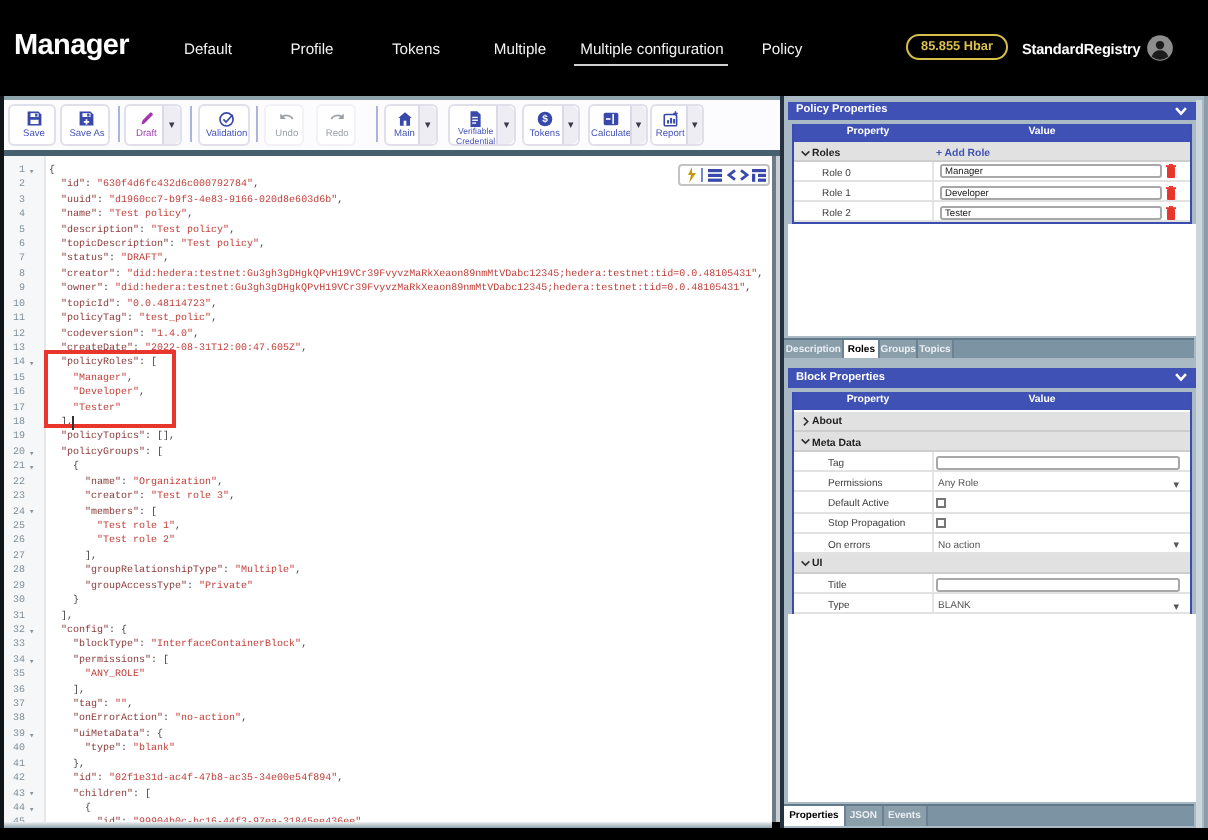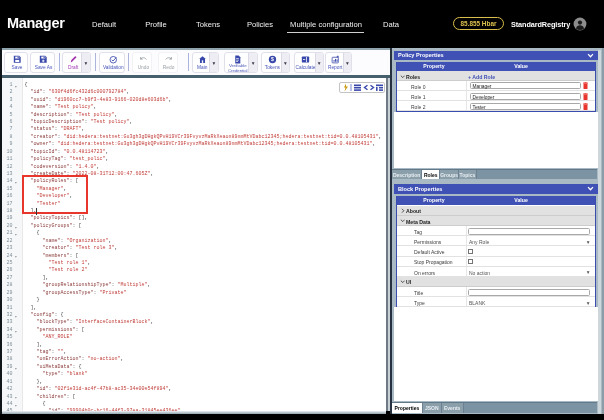--- a/index.html
+++ b/index.html
@@ -80,23 +80,23 @@
 .tab {display:inline-block;height:100%;background:#8b9fab;border-right:1px solid #6c8292;
   font-size:5px;font-weight:bold;color:#e8eef2;padding-top:2.8px;text-align:center;vertical-align:top;box-sizing:border-box}
 .tab.on {background:#fff;color:#000}
 </style></head><body>
 
 <div id="hdr">
   <div id="logo">Manager</div>
   <span class="nav" style="left:104px">Default</span>
   <span class="nav" style="left:156px">Profile</span>
   <span class="nav" style="left:208px">Tokens</span>
-  <span class="nav" style="left:260px">Policies</span>
+  <span class="nav" style="left:260px">Multiple</span>
   <span class="nav" style="left:326px">Multiple configuration</span>
-  <span class="nav" style="left:391px">Data</span>
+  <span class="nav" style="left:391px">Policy</span>
   <div id="navline"></div>
   <div id="pill">85.855 Hbar</div>
   <div id="sreg">StandardRegistry</div>
   <svg id="avatar" width="14" height="14" viewBox="0 0 24 24">
     <circle cx="12" cy="12" r="11" fill="#8d8d8d"></circle>
     <circle cx="12" cy="9.5" r="3.6" fill="#1c1c1c"></circle>
     <path d="M5 19.5c1-4 4-5.5 7-5.5s6 1.5 7 5.5a11 11 0 0 1-14 0z" fill="#1c1c1c"></path>
   </svg>
 </div>
 

